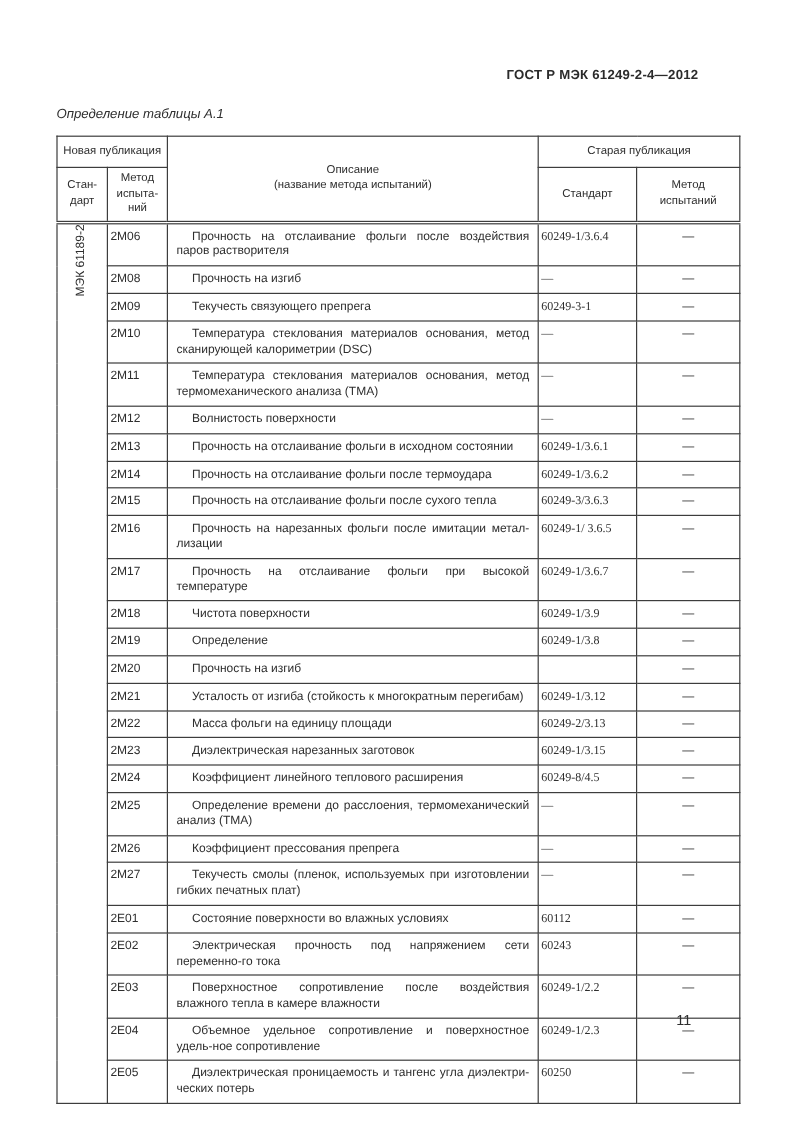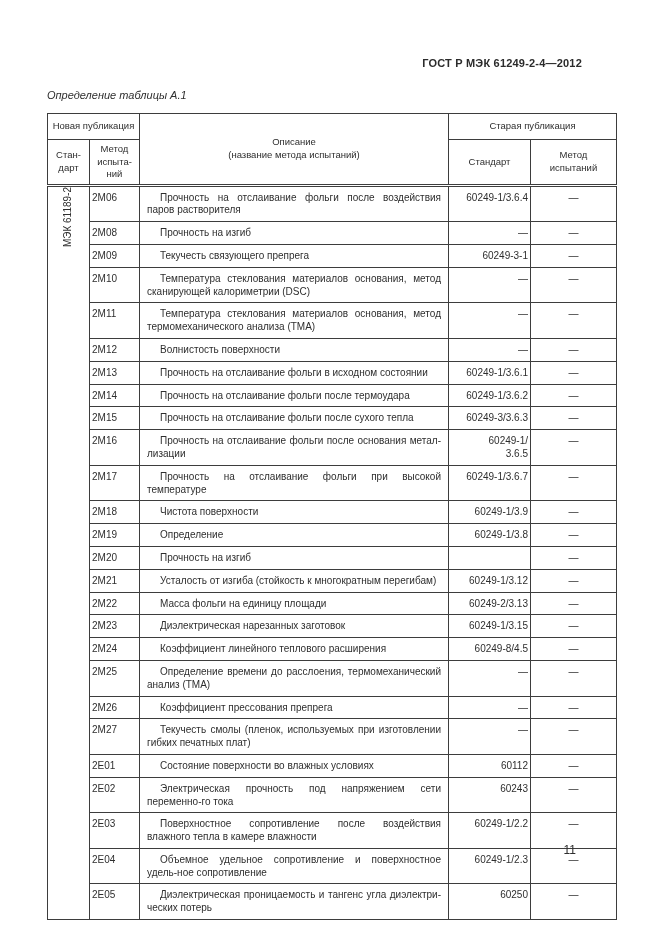--- a/index.html
+++ b/index.html
@@ -63,22 +63,23 @@
     text-align: left;
     padding: 5px 2px 4px 2px;
     white-space: nowrap;
   }
   .c-desc {
     text-align: justify;
     text-indent: 13px;
     padding: 5px 7px 4px 7px;
   }
   .c-old-std {
-    text-align: right;
-    padding: 5px 2px 4px 16px;
+    text-align: left;
+    padding: 5px 2px 4px 2px;
+    font-family: Liberation Serif, serif;
   }
   .c-old-met {
     text-align: center;
     padding: 5px 2px 4px 2px;
   }
   .std-col {
     vertical-align: middle;
     text-align: center;
   }
   .vertical-label {
@@ -185,21 +186,21 @@
           <td class="c-old-met">—</td>
         </tr>
         <tr>
           <td class="c-method">2М15</td>
           <td class="c-desc">Прочность на отслаивание фольги после сухого тепла</td>
           <td class="c-old-std">60249-3/3.6.3</td>
           <td class="c-old-met">—</td>
         </tr>
         <tr>
           <td class="c-method">2М16</td>
-          <td class="c-desc">Прочность на отслаивание фольги после основания метал-лизации</td>
+          <td class="c-desc">Прочность на нарезанных фольги после имитации метал-лизации</td>
           <td class="c-old-std">60249-1/ 3.6.5</td>
           <td class="c-old-met">—</td>
         </tr>
         <tr>
           <td class="c-method">2М17</td>
           <td class="c-desc">Прочность на отслаивание фольги при высокой температуре</td>
           <td class="c-old-std">60249-1/3.6.7</td>
           <td class="c-old-met">—</td>
         </tr>
         <tr>

